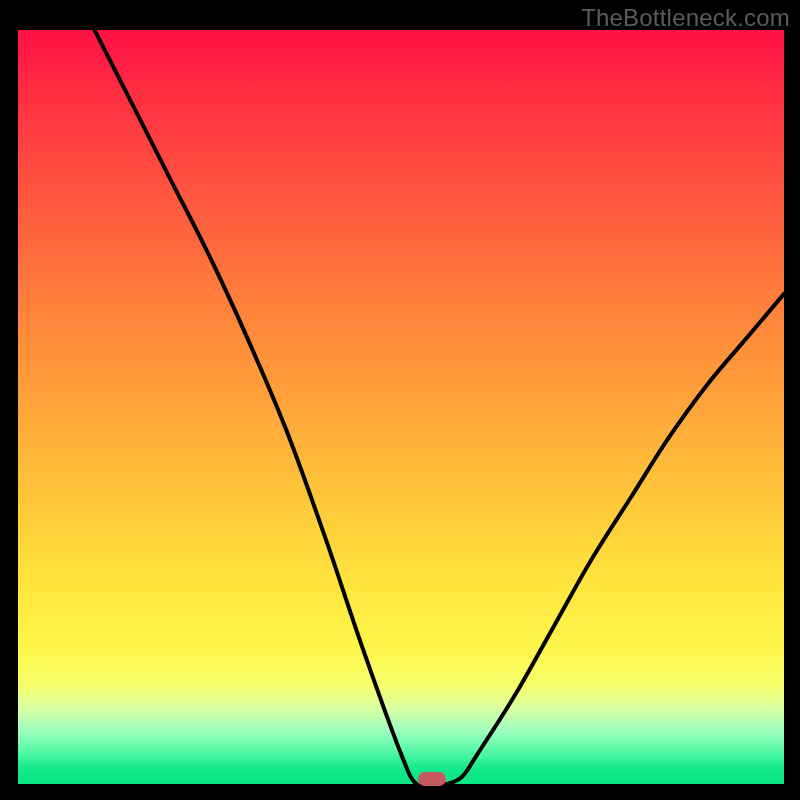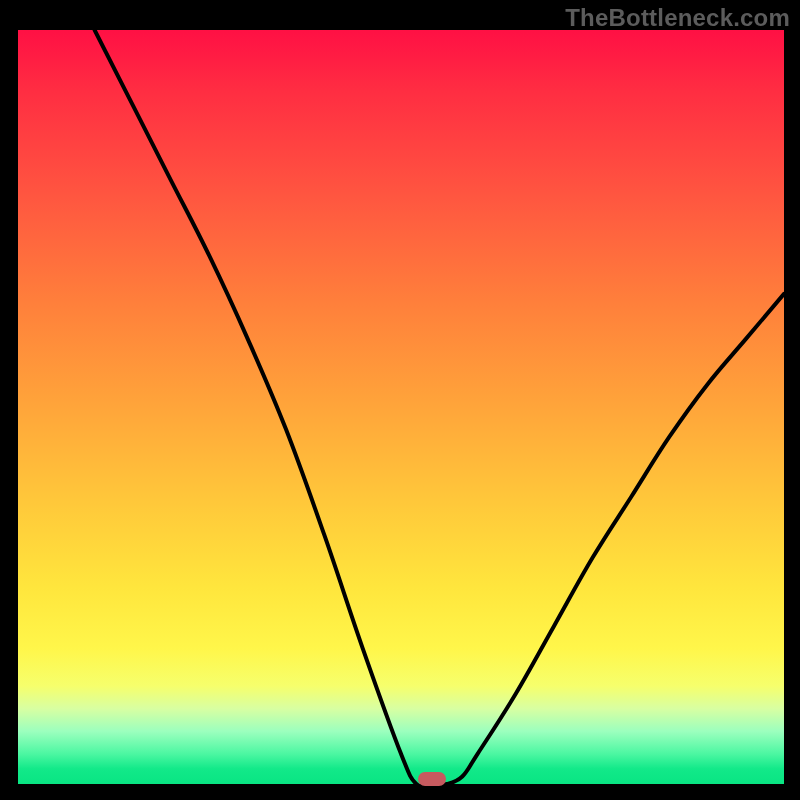--- a/index.html
+++ b/index.html
@@ -17,21 +17,21 @@
     width: 800px;
     height: 800px;
     background: #000;
   }
   .watermark {
     position: absolute;
     top: 4px;
     right: 10px;
     color: #5c5c5c;
     font-size: 24px;
-    font-weight: 700;
+    font-weight: 400;
     letter-spacing: 0.2px;
   }
   .plot {
     position: absolute;
     left: 18px;
     top: 30px;
     width: 766px;
     height: 754px;
     
     background: linear-gradient(

